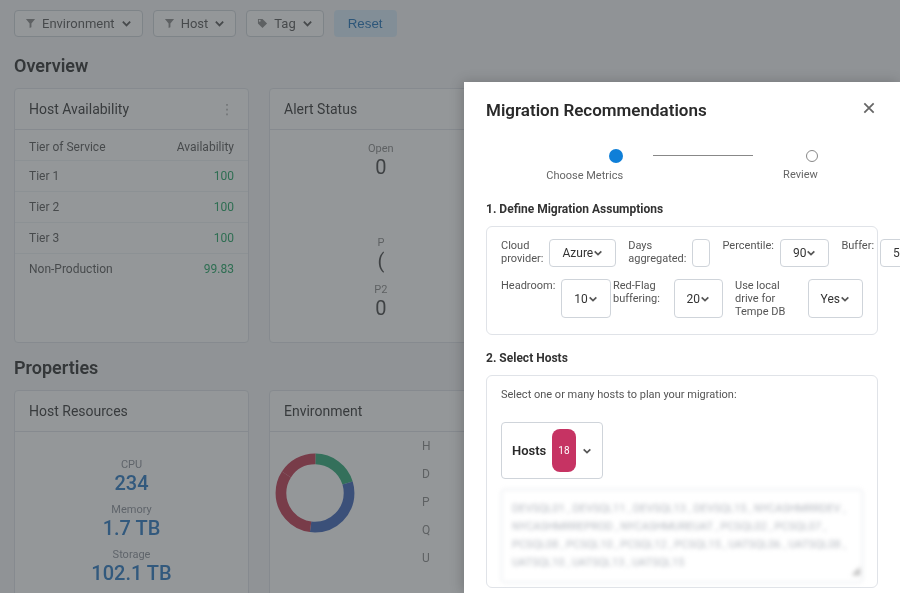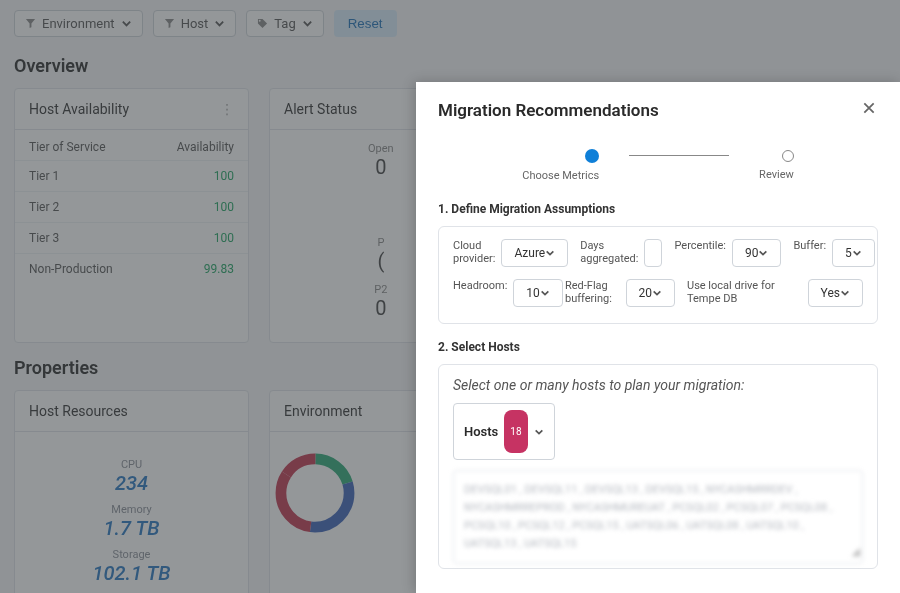--- a/index.html
+++ b/index.html
@@ -68,37 +68,37 @@
 
   
   .alert-grid { padding: 12px 14px; }
   .alert-cell { display:inline-block; width: 33%; text-align:center; margin-bottom: 10px; }
   .alert-label { font-size: 11px; color: #888; }
   .alert-value { font-size: 20px; color: #444; }
 
   
   .propgrid { padding: 18px 14px; text-align:center; }
   .prop-label { font-size: 11px; color: #8a8f98; margin-top: 8px; }
-  .prop-value { font-size: 20px; color: #2676c2; font-weight: 500; font-style: italic; }
+  .prop-value { font-size: 20px; color: #2676c2; font-weight: 500; }
 
   .env-ring { width: 90px; height: 90px; margin: 16px auto 24px; }
 
   .env-rows { padding: 0 12px; font-size: 12px; color: #888; line-height: 28px; }
 
   
   .overlay {
     position: absolute;
     inset: 0;
     background: rgba(60,65,70,0.55);
   }
   .modal {
     position: absolute;
     right: 0;
     top: 82px;
-    width: 484px;
+    width: 436px;
     bottom: 0;
     background: #fff;
     box-shadow: -2px 0 12px rgba(0,0,0,0.2);
     display: flex;
     flex-direction: column;
     padding: 16px 22px 14px;
   }
   .modal-title-row { display: flex; justify-content: space-between; align-items: center; }
   .modal-title { font-size: 17px; font-weight: 600; }
   .close-x { cursor: pointer; color: #666; font-size: 16px; padding: 2px; }
@@ -127,21 +127,21 @@
     display: flex; justify-content: space-between; align-items: center;
     font-size: 12px; color: #333; background: #fff; cursor: pointer;
   }
   .input-plain {
     border: 1px solid #cfd4da; border-radius: 4px; padding: 6px 8px;
     font-size: 12px; color: #333; background: #fff; width: 100%; text-decoration: underline;
   }
   .chev { width: 10px; height: 10px; }
   .chev path { stroke: #555; stroke-width: 2; fill: none; }
 
-  .hosts-desc { font-size: 14px; color: #555; margin-bottom: 10px; font-style: italic; }
+  .hosts-desc { font-size: 11px; color: #555; margin-bottom: 21px; }
   .hosts-select {
     display: inline-flex; align-items: center; gap: 6px;
     border: 1px solid #cfd4da; border-radius: 4px; padding: 6px 10px;
     margin-bottom: 10px; cursor: pointer;
   }
   .pill { background: #c63363; color: #fff; font-size: 10px; padding: 16px 6px; border-radius: 8px; }
   .host-chips {
     border: 1px solid #e0e3e8; border-radius: 4px; padding: 10px; min-height: 60px;
     color: #b5b9c0; font-size: 11px; line-height: 18px;
     filter: blur(2px);

